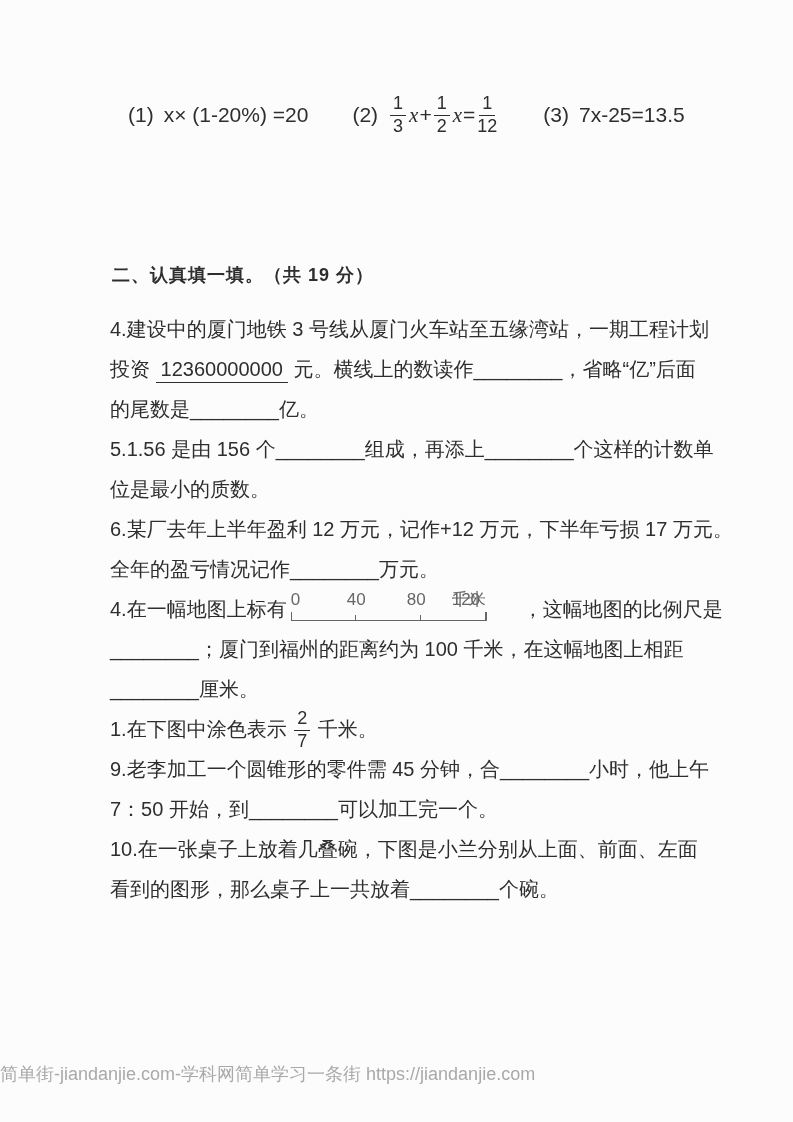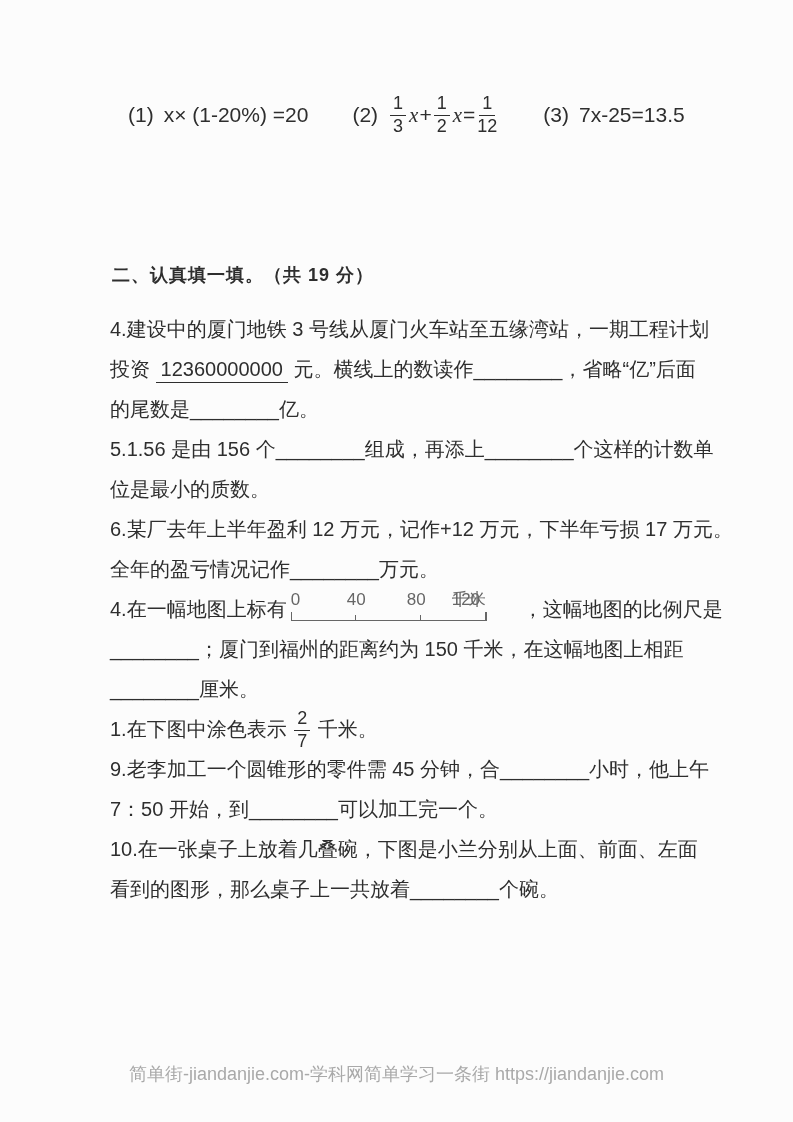--- a/index.html
+++ b/index.html
@@ -123,21 +123,21 @@
   .km-arrow .label { padding: 0 8px; white-space: nowrap; }
   .ah { width: 0; height: 0; border-top: 4.5px solid transparent; border-bottom: 4.5px solid transparent; }
   .ah.left  { border-right: 9px solid #6a6a6a; }
   .ah.right { border-left: 9px solid #6a6a6a; }
 
   
   .page-footer {
     position: absolute;
     left: 0; right: 0;
     top: 1062px;
-    text-align: center;
+    text-align: left;
     color: var(--footer);
     font-size: 18px;
     white-space: nowrap;
   }
 </style>
 </head>
 <body>
 
 <div class="page">
 
@@ -208,21 +208,21 @@
               </span>
           </span>
           <span class="line">
             <i class="tick end t0"></i>
             <i class="tick mid t40"></i>
             <i class="tick mid t80"></i>
             <i class="tick end t120"></i>
           </span>
         </span><span>，这幅地图的比例尺是</span>
       </div>
-      <div class="fl">________；厦门到福州的距离约为 150 千米，在这幅地图上相距</div>
+      <div class="fl">________；厦门到福州的距离约为 100 千米，在这幅地图上相距</div>
       <div class="fl">________厘米。</div>
     </div>
 
     <div>
       <div class="fl">
         <span>1.在下图中涂色表示</span>
         <span class="frac">
           <span class="num">2</span>
           <span class="den">7</span>
         </span>

